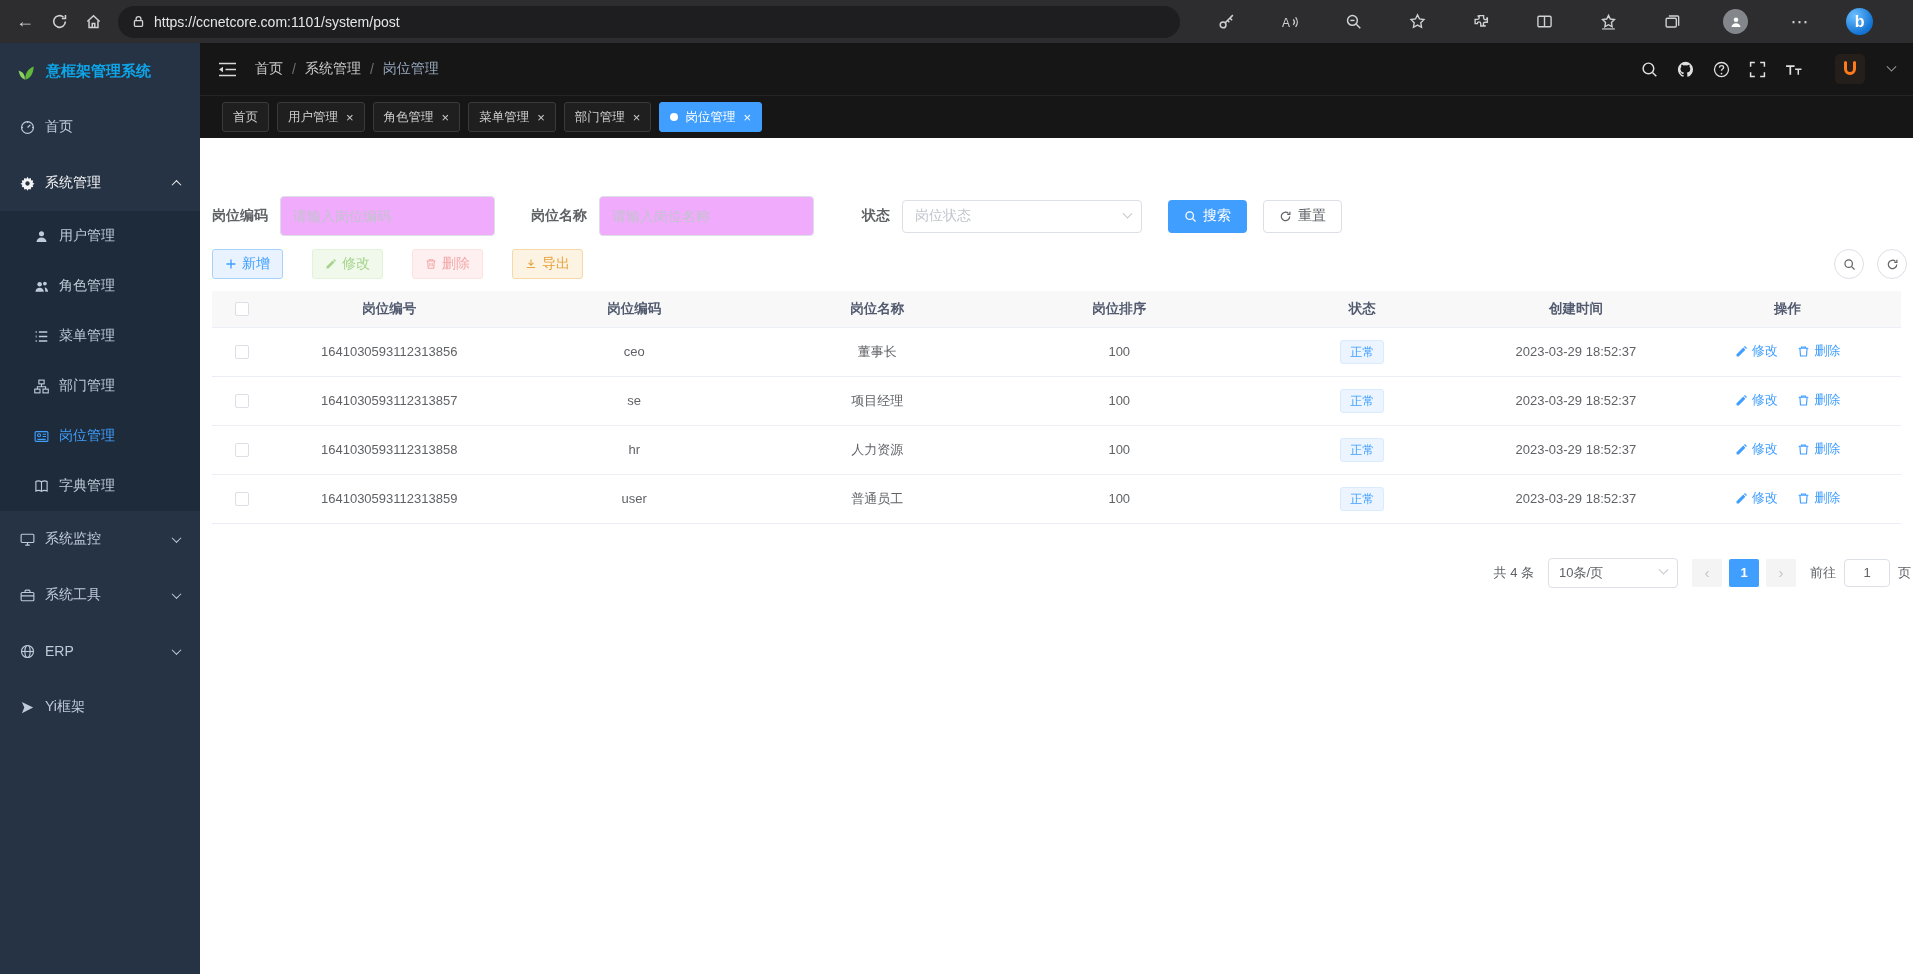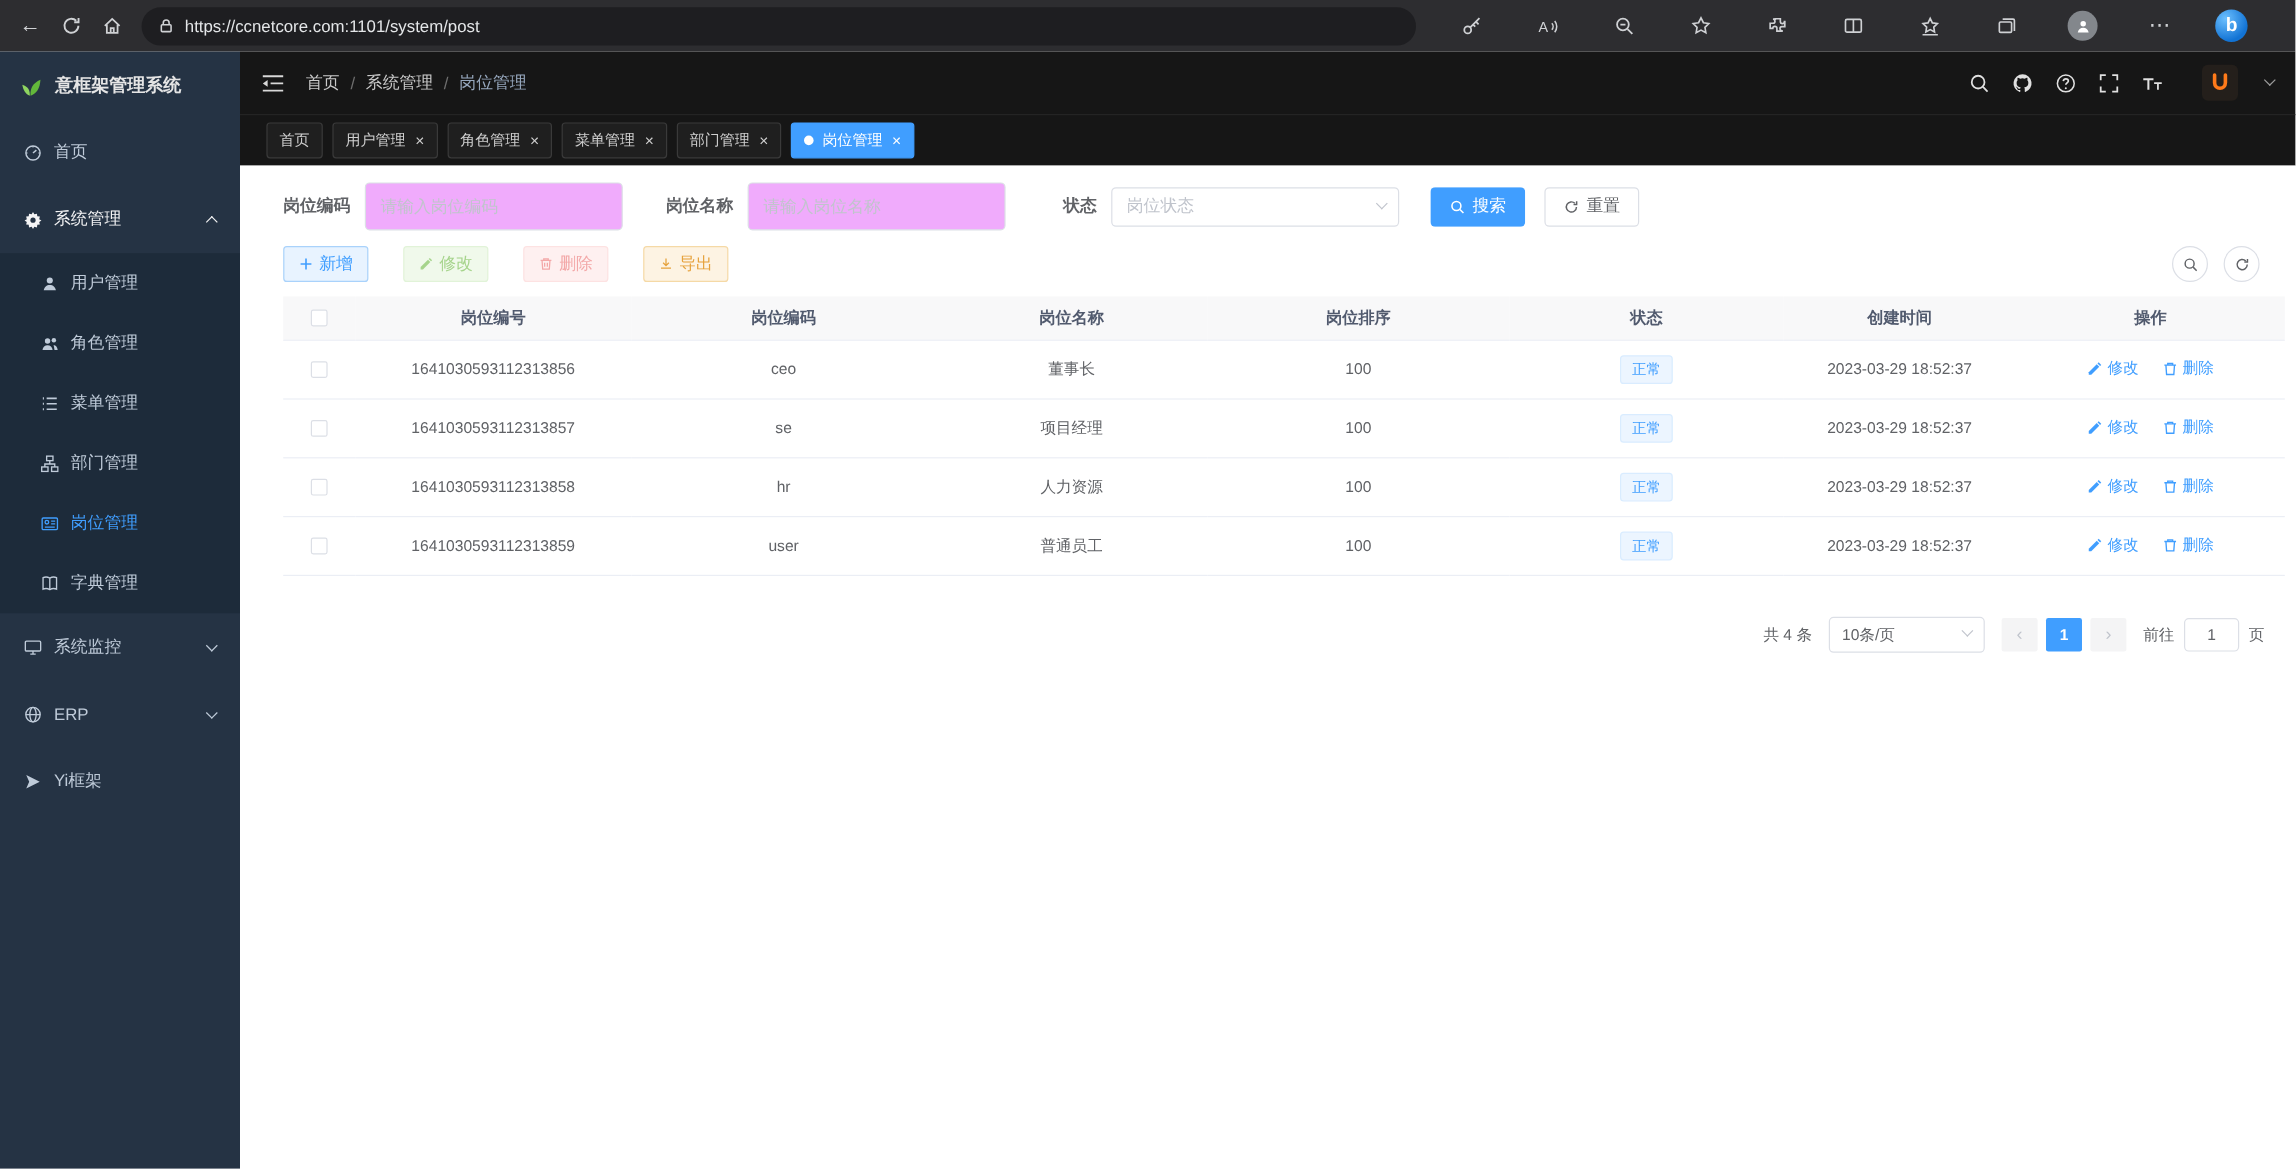--- a/index.html
+++ b/index.html
@@ -20,21 +20,21 @@
   .bing { width: 27px; height: 27px; border-radius: 50%; cursor: pointer;
           background: radial-gradient(circle at 32% 28%, #6cc0ff, #1273d4 70%);
           color: #fff; font-weight: bold; font-size: 16px; display: flex; align-items: center; justify-content: center; }
 
   
   .app { display: flex; height: 931px; }
 
   
   .sidebar { width: 200px; flex: none; background: #253344; color: #bfcbd9; overflow: hidden; }
   .logo { height: 56px; display: flex; align-items: center; gap: 10px; padding: 0 14px;
-          color: #e5e5e5; font-weight: bold; font-size: 15px; white-space: nowrap; }
+          color: #0ea5e9; font-weight: bold; font-size: 15px; white-space: nowrap; }
   .s-item { height: 56px; display: flex; align-items: center; gap: 10px; padding: 0 20px;
             font-size: 14px; cursor: pointer; white-space: nowrap; }
   .s-sub .s-item { height: 50px; background: #1d2b3a; padding-left: 34px; }
   .s-item.open { color: #f4f4f5; }
   .s-item.active { color: #409eff; }
   .sicon { width: 15px; height: 15px; flex: none; }
   .chev { width: 7px; height: 7px; margin-left: auto; flex: none;
           border-right: 1.3px solid currentColor; border-bottom: 1.3px solid currentColor; }
   .chev.down { transform: rotate(45deg) translate(-1px,-1px); }
   .chev.up { transform: rotate(-135deg) translate(-1px,-1px); }
@@ -57,21 +57,21 @@
   .tags { height: 43px; background: #161616; border-top: 1px solid #242424; display: flex; align-items: center;
           gap: 8px; padding: 0 22px; }
   .tag-item { height: 30px; display: flex; align-items: center; gap: 7px; padding: 0 10px;
               background: #1f1f1f; border: 1px solid #3a3a3a; border-radius: 3px;
               color: #cfcfcf; font-size: 12.5px; cursor: pointer; white-space: nowrap; }
   .tag-item.active { background: #409eff; border-color: #409eff; color: #fff; }
   .tag-item .dot { width: 8px; height: 8px; border-radius: 50%; background: #fff; }
   .tag-item .x { font-size: 13px; line-height: 1; margin-left: 1px; }
 
   
-  .content { flex: 1; background: #fff; padding: 14px 36px 0; overflow: hidden; }
+  .content { flex: 1; background: #fff; padding: 14px 12px 0; overflow: hidden; margin-top: 44px; }
 
   .form-row { display: flex; align-items: center; }
   .f-label { font-size: 14px; font-weight: bold; color: #606266; margin-right: 12px; white-space: nowrap; }
   .f-input { width: 215px; height: 40px; border: 1px solid #dcdfe6; border-radius: 4px;
              padding: 0 12px; font-size: 14px; color: #606266; outline: none; background: #f0abfc; }
   .f-input::placeholder { color: #c0c4cc; }
   .f-select { width: 240px; height: 33px; border: 1px solid #dcdfe6; border-radius: 4px; background: #fff;
               padding: 0 10px 0 12px; display: flex; align-items: center; justify-content: space-between;
               color: #c0c4cc; font-size: 14px; cursor: pointer; }
   .sel-caret { width: 7px; height: 7px; flex: none;
@@ -288,20 +288,28 @@
         <span>字典管理</span>
       </div>
     </div>
 
     <div class="s-item">
       <svg class="sicon" viewBox="0 0 16 16" fill="none" stroke="currentColor" stroke-width="1.2">
           <rect x="1.2" y="2.4" width="13.6" height="8.8" rx="1"></rect>
           <path d="M5.6 14h4.8M8 11.2V14"></path>
         </svg>
       <span>系统监控</span>
+      <span class="chev down"></span>
+    </div>
+    <div class="s-item">
+      <svg class="sicon" viewBox="0 0 16 16" fill="none" stroke="currentColor" stroke-width="1.2">
+          <rect x="1.2" y="4.8" width="13.6" height="8.8" rx="1"></rect>
+          <path d="M5.4 4.8V3.2c0-.6.4-1 1-1h3.2c.6 0 1 .4 1 1v1.6M1.2 8.4h13.6"></path>
+        </svg>
+      <span>系统工具</span>
       <span class="chev down"></span>
     </div>
     <div class="s-item">
       <svg class="sicon" viewBox="0 0 16 16" fill="none" stroke="currentColor" stroke-width="1.2">
           <circle cx="8" cy="8" r="6.4"></circle>
           <ellipse cx="8" cy="8" rx="2.8" ry="6.4"></ellipse>
           <path d="M1.6 8h12.8"></path>
         </svg>
       <span>ERP</span>
       <span class="chev down"></span>

